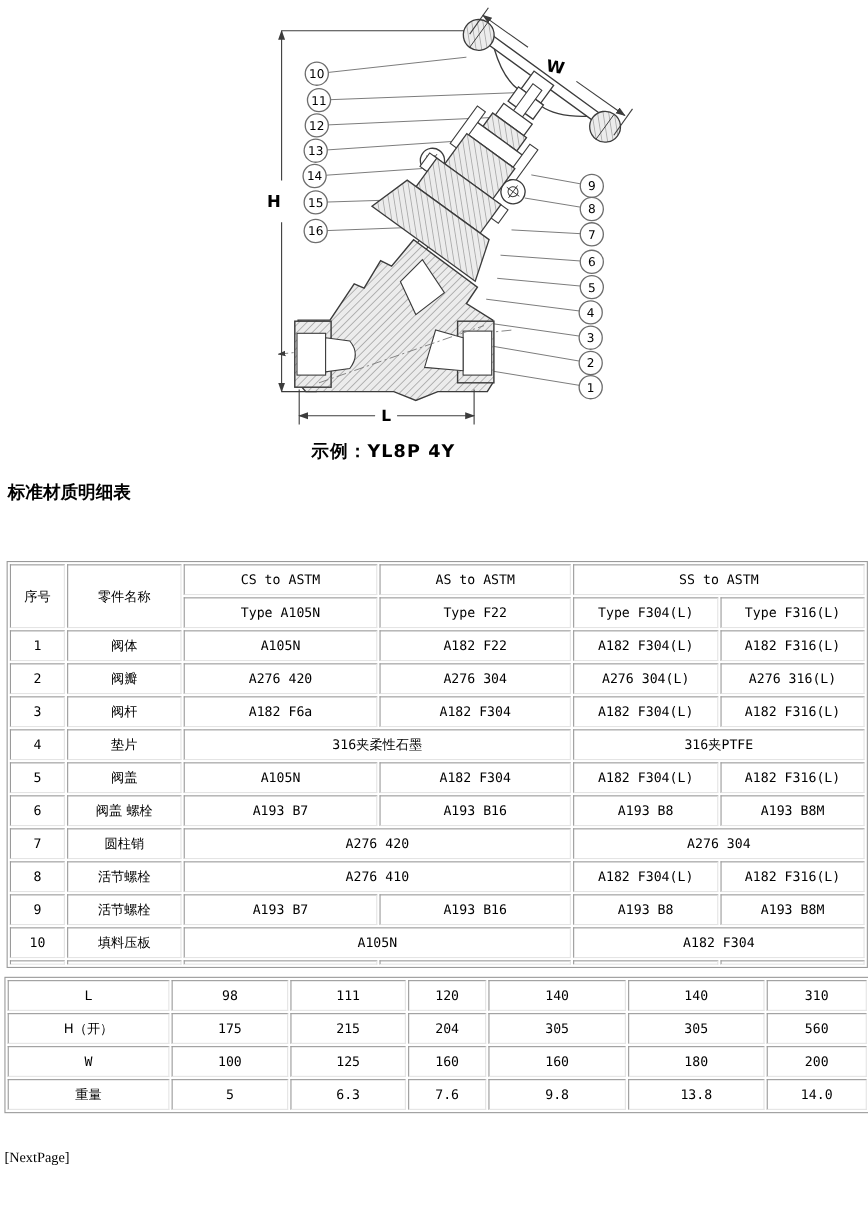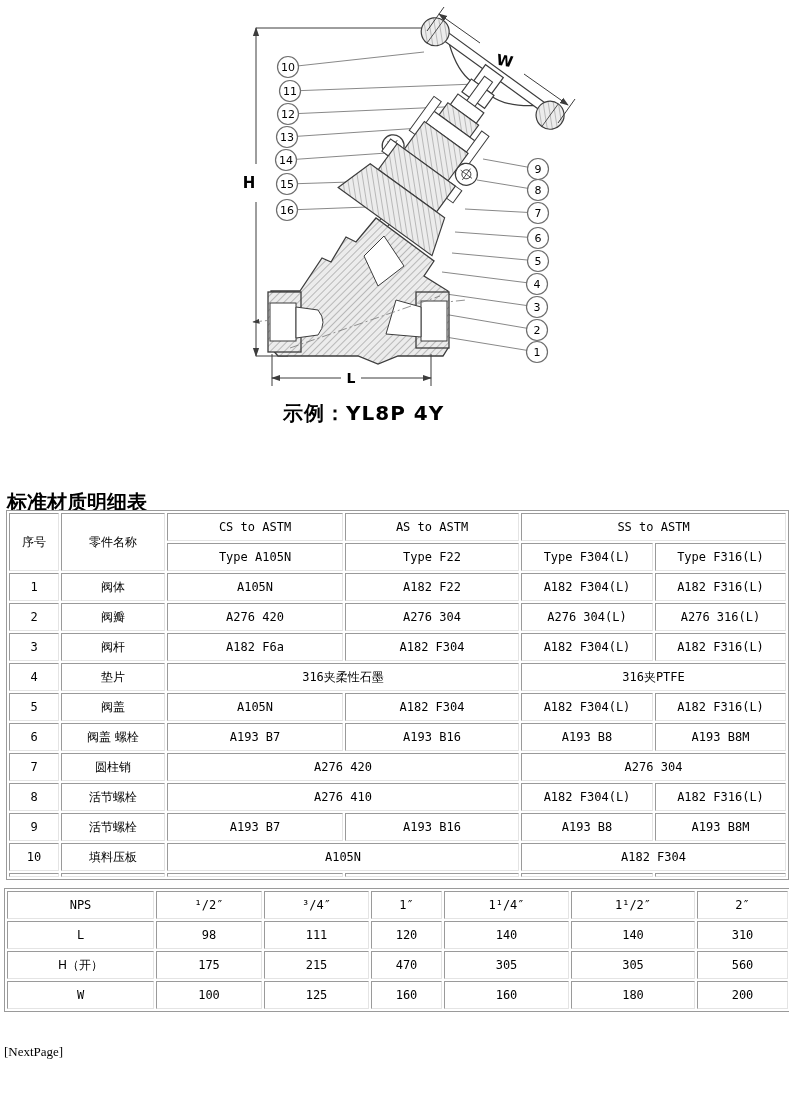--- a/index.html
+++ b/index.html
@@ -1,23 +1,23 @@
 <!DOCTYPE html>
 <html><head>
 <meta charset="utf-8">
 <style>
   html,body{margin:0;padding:0;}
   body{width:789px;height:1109px;background:#ffffff;position:relative;
        font-family:"DejaVu Sans",sans-serif;color:#000;}
   .abs{position:absolute;}
   
   #diagram{left:228px;top:4px;}
-  .caption{left:283px;top:400px;font-weight:bold;font-size:20px;letter-spacing:1px;
+  .caption{left:283px;top:400px;font-weight:bold;font-size:16px;letter-spacing:1px;
            font-family:"DejaVu Sans",sans-serif;}
-  .section-title{left:7px;top:489px;font-weight:bold;font-size:20px;}
+  .section-title{left:7px;top:438px;font-weight:bold;font-size:16px;}
   
   table.tbl{border-collapse:separate;border-spacing:2px;background:#fff;
             border:1px solid #9a9a9a;table-layout:fixed;}
   table.tbl td,table.tbl th{border:1px solid;border-color:#9a9a9a #e4e4e4 #e4e4e4 #9a9a9a;
             text-align:center;vertical-align:middle;font-weight:normal;
             font-family:"DejaVu Sans Mono","DejaVu Sans",monospace;font-size:12px;
             padding:0 2px;overflow:hidden;white-space:nowrap;}
   #materials{left:6px;top:510px;width:779px;}
   #materials td,#materials th{height:26px;}
   #materials tr.thin td{height:2px;border-color:#9a9a9a #e4e4e4 #e4e4e4 #9a9a9a;}
@@ -292,52 +292,52 @@
   <colgroup>
       <col style="width:147px">
       <col style="width:106px">
       <col style="width:105px">
             <col style="width:71px">
       <col style="width:125px">
       <col style="width:124px">
       <col style="width:91px">
     </colgroup>
   <tbody>
-    <tr>
-      <td>NPS</td>
-    <td>¹/2″</td>
-        <td>³/4″</td>
-        <td>1″</td>
-        <td>1¹/4″</td>
-        <td>1¹/2″</td>
-        <td>2″</td>
-      </tr>
   <tr>
         <td>L</td>
         <td>98</td>
         <td>111</td>
         <td>120</td>
         <td>140</td>
         <td>140</td>
         <td>310</td>
       </tr>
       <tr>
         <td style="font-family: &quot;DejaVu Sans&quot;, sans-serif;">H（开）</td>
         <td>175</td>
         <td>215</td>
-        <td>470</td>
+        <td>204</td>
         <td>305</td>
         <td>305</td>
         <td>560</td>
       </tr>
       <tr>
         <td>W</td>
         <td>100</td>
         <td>125</td>
         <td>160</td>
         <td>160</td>
         <td>180</td>
         <td>200</td>
       </tr>
+      <tr>
+        <td style="font-family: &quot;DejaVu Sans&quot;, sans-serif;">重量</td>
+        <td>5</td>
+        <td>6.3</td>
+        <td>7.6</td>
+        <td>9.8</td>
+        <td>13.8</td>
+        <td>14.0</td>
+      </tr>
     </tbody>
 </table>
 
 <div class="abs nextpage">[NextPage]</div>
 
 </body></html>

